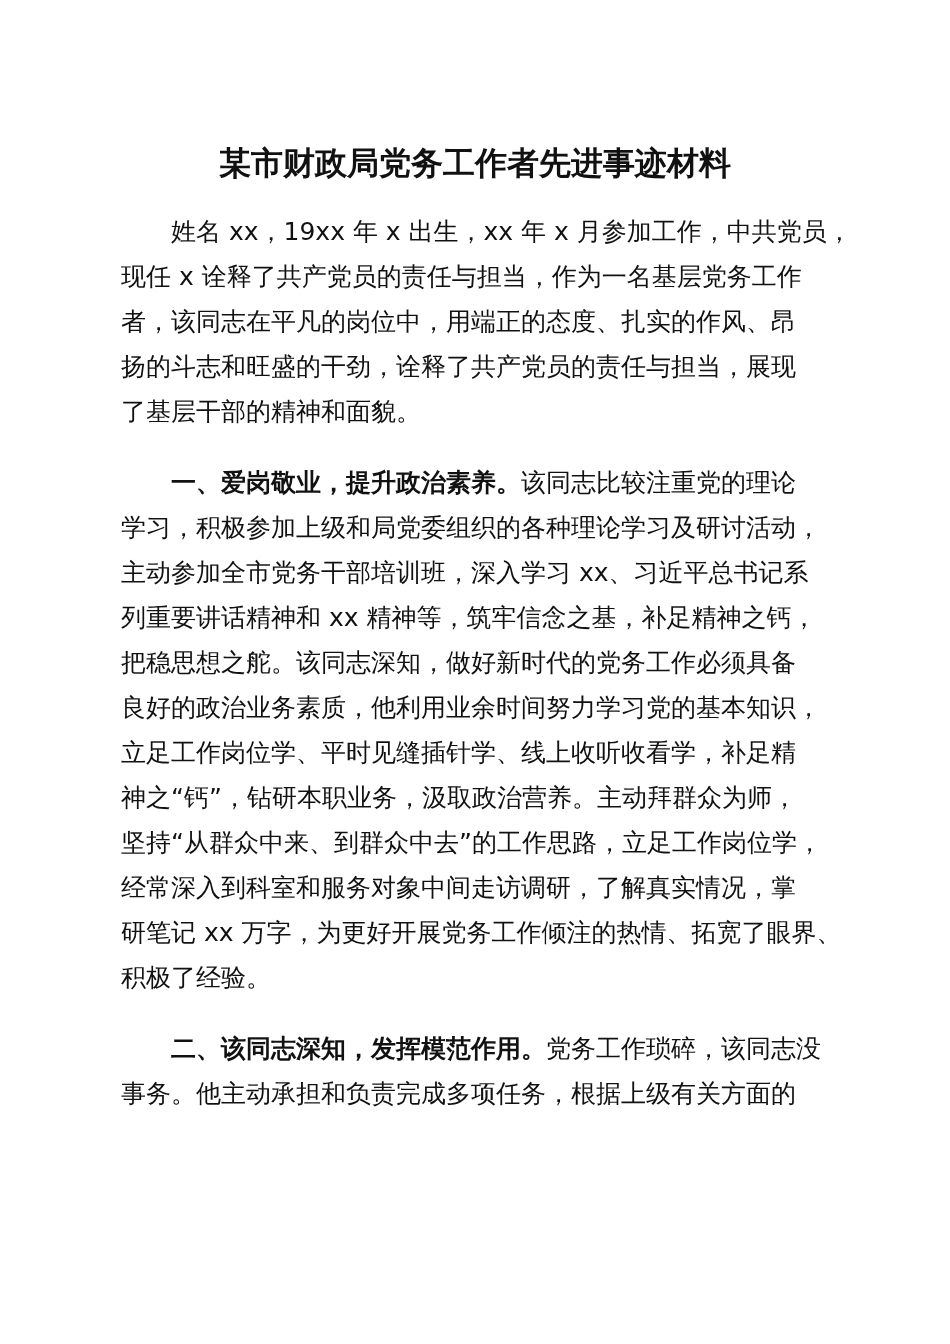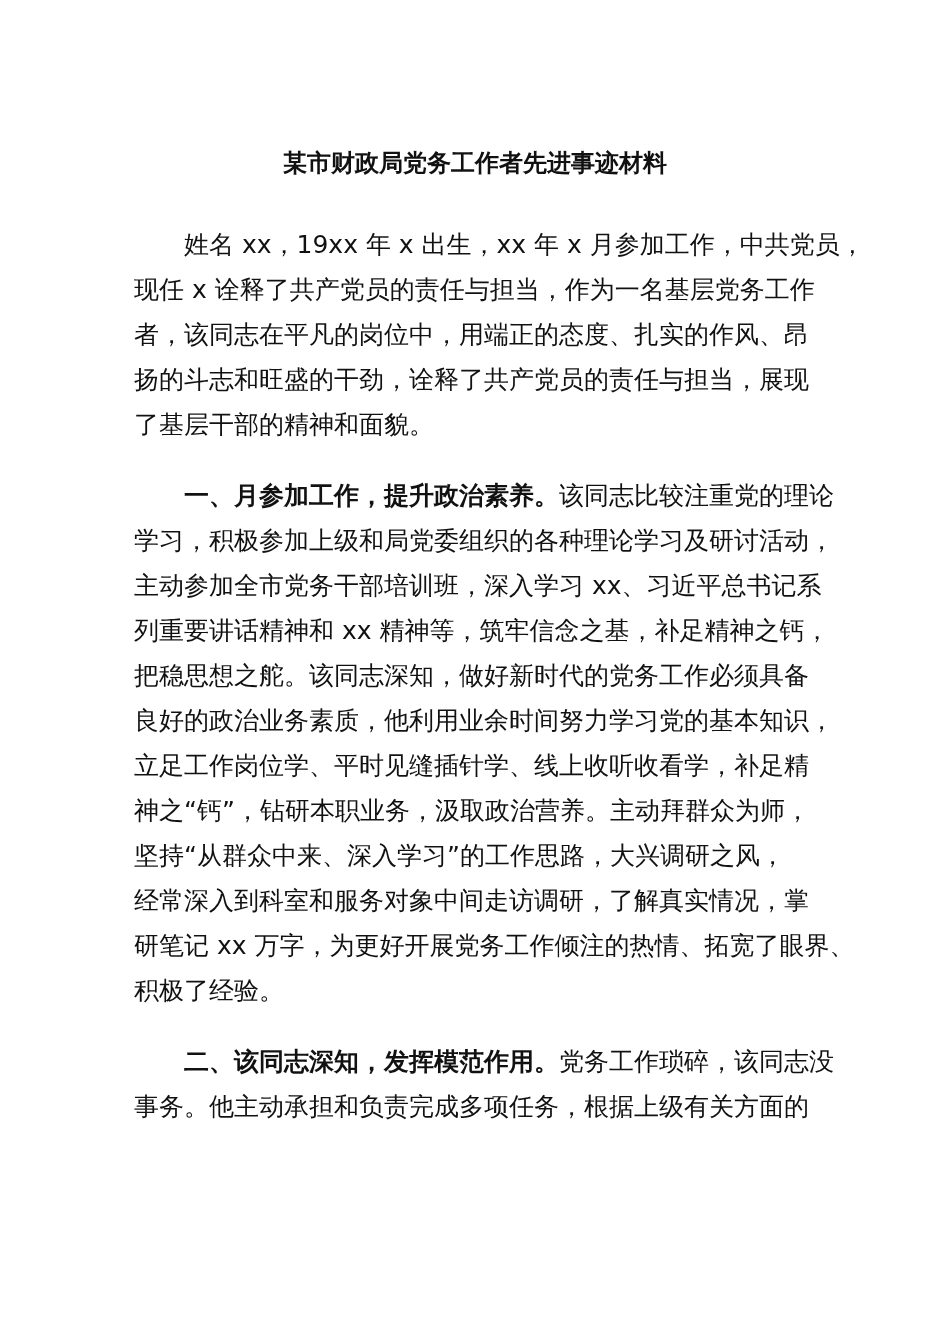--- a/index.html
+++ b/index.html
@@ -22,39 +22,39 @@
     width: 950px;
     height: 1344px;
     background: #ffffff;
   }
   .title {
     position: absolute;
     left: 0;
     top: 146px;
     width: 950px;
     text-align: center;
-    font-size: 24px;
+    font-size: 32px;
     font-weight: bold;
     line-height: 34px;
     letter-spacing: 0px;
     margin: 0;
   }
   .body-text {
     position: absolute;
     left: 118px;
     width: 720px;
     font-size: 25px;
     line-height: 45px;
     margin: 0;
     text-align: justify;
     text-justify: inter-character;
     letter-spacing: 0px;
   }
   .para {
-    margin: 16px;
+    margin: 3px;
     text-indent: 50px;
   }
   .para + .para {
     margin-top: 26px;
   }
   .heading-bold {
     font-weight: bold;
   }
   .line {
     display: block;
@@ -78,29 +78,29 @@
 
     <p class="para">
       <span class="line">姓名 xx，19xx 年 x 出生，xx 年 x 月参加工作，中共党员，</span>
       <span class="line">现任 x 诠释了共产党员的责任与担当，作为一名基层党务工作</span>
       <span class="line">者，该同志在平凡的岗位中，用端正的态度、扎实的作风、昂</span>
       <span class="line">扬的斗志和旺盛的干劲，诠释了共产党员的责任与担当，展现</span>
       <span class="line">了基层干部的精神和面貌。</span>
     </p>
 
     <p class="para">
-      <span class="line"><span class="heading-bold">一、月参加工作，提升政治素养。</span><span>该同志比较注重党的理论</span></span>
+      <span class="line"><span class="heading-bold">一、爱岗敬业，提升政治素养。</span><span>该同志比较注重党的理论</span></span>
       <span class="line">学习，积极参加上级和局党委组织的各种理论学习及研讨活动，</span>
       <span class="line">主动参加全市党务干部培训班，深入学习 xx、习近平总书记系</span>
       <span class="line">列重要讲话精神和 xx 精神等，筑牢信念之基，补足精神之钙，</span>
       <span class="line">把稳思想之舵。该同志深知，做好新时代的党务工作必须具备</span>
       <span class="line">良好的政治业务素质，他利用业余时间努力学习党的基本知识，</span>
       <span class="line">立足工作岗位学、平时见缝插针学、线上收听收看学，补足精</span>
       <span class="line">神之“钙”，钻研本职业务，汲取政治营养。主动拜群众为师，</span>
-      <span class="line">坚持“从群众中来、深入学习”的工作思路，大兴调研之风，</span>
+      <span class="line">坚持“从群众中来、到群众中去”的工作思路，立足工作岗位学，</span>
       <span class="line">经常深入到科室和服务对象中间走访调研，了解真实情况，掌</span>
       <span class="line">研笔记 xx 万字，为更好开展党务工作倾注的热情、拓宽了眼界、</span>
       <span class="line">积极了经验。</span>
     </p>
 
     <p class="para">
       <span class="line"><span class="heading-bold">二、该同志深知，发挥模范作用。</span><span>党务工作琐碎，该同志没</span></span>
       <span class="line">事务。他主动承担和负责完成多项任务，根据上级有关方面的</span>
     </p>
 

